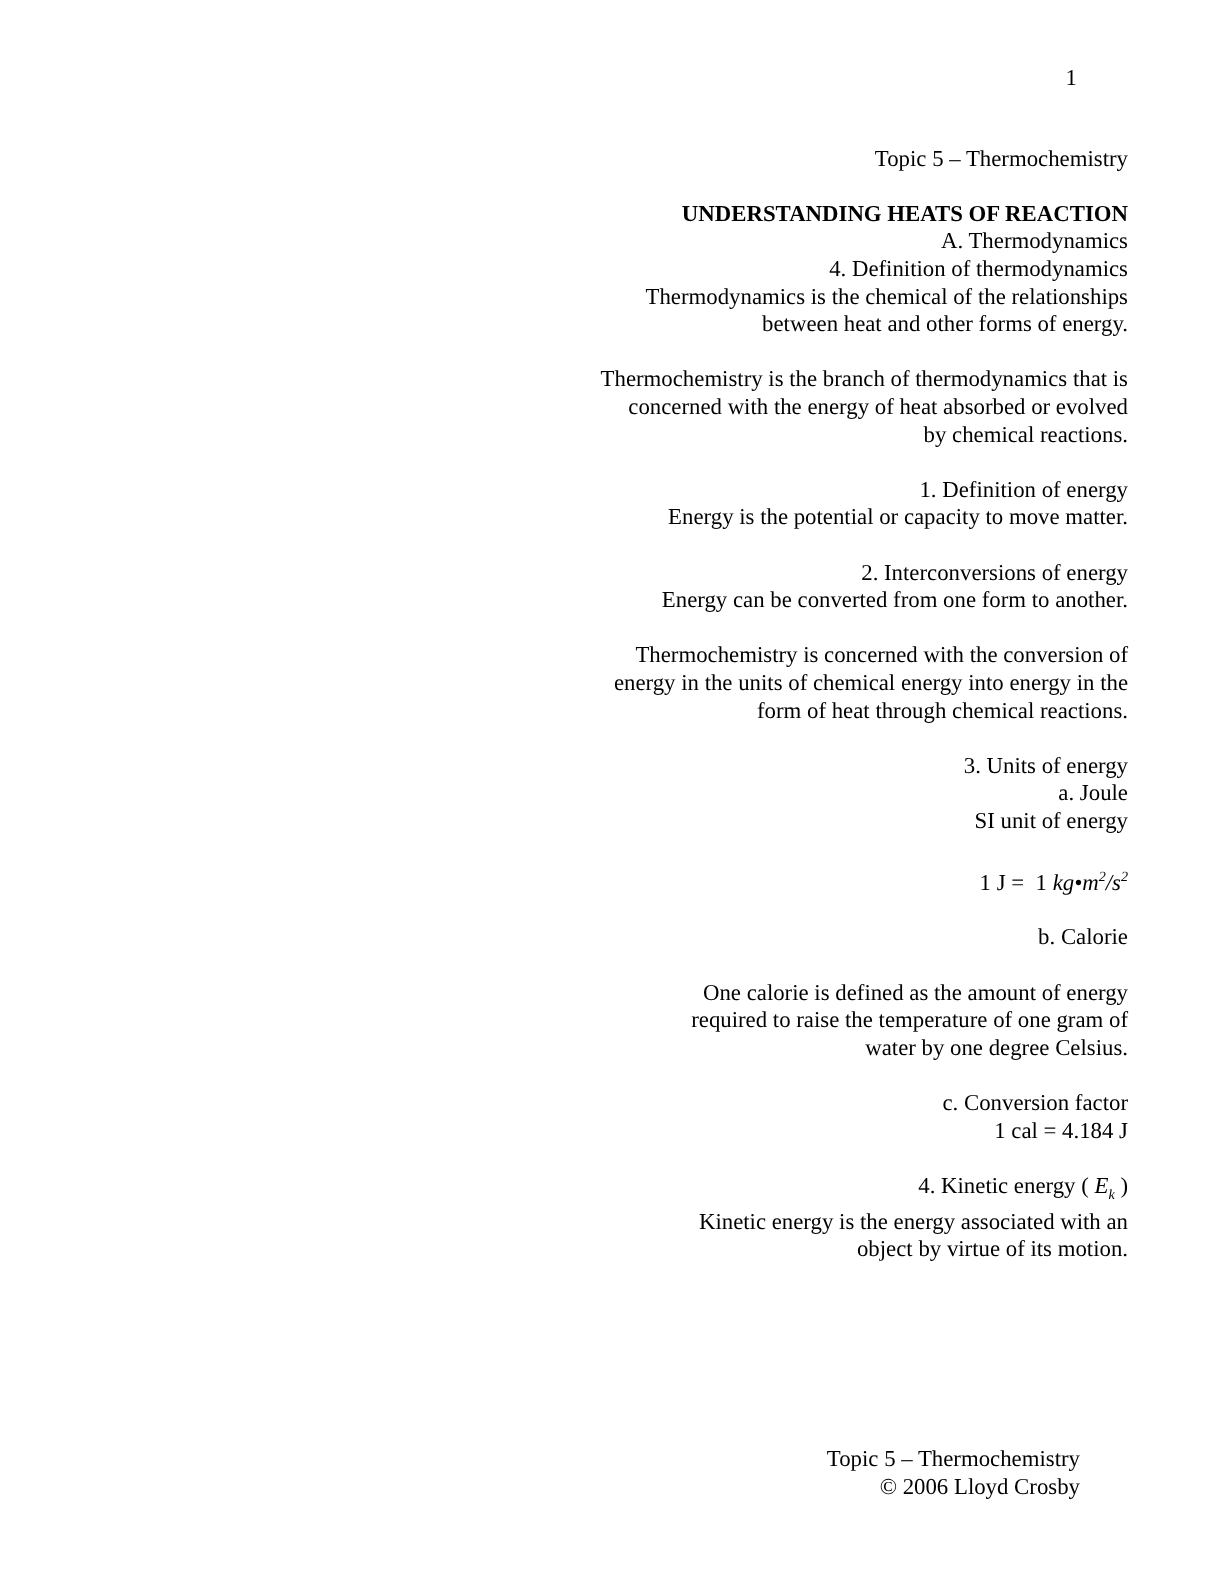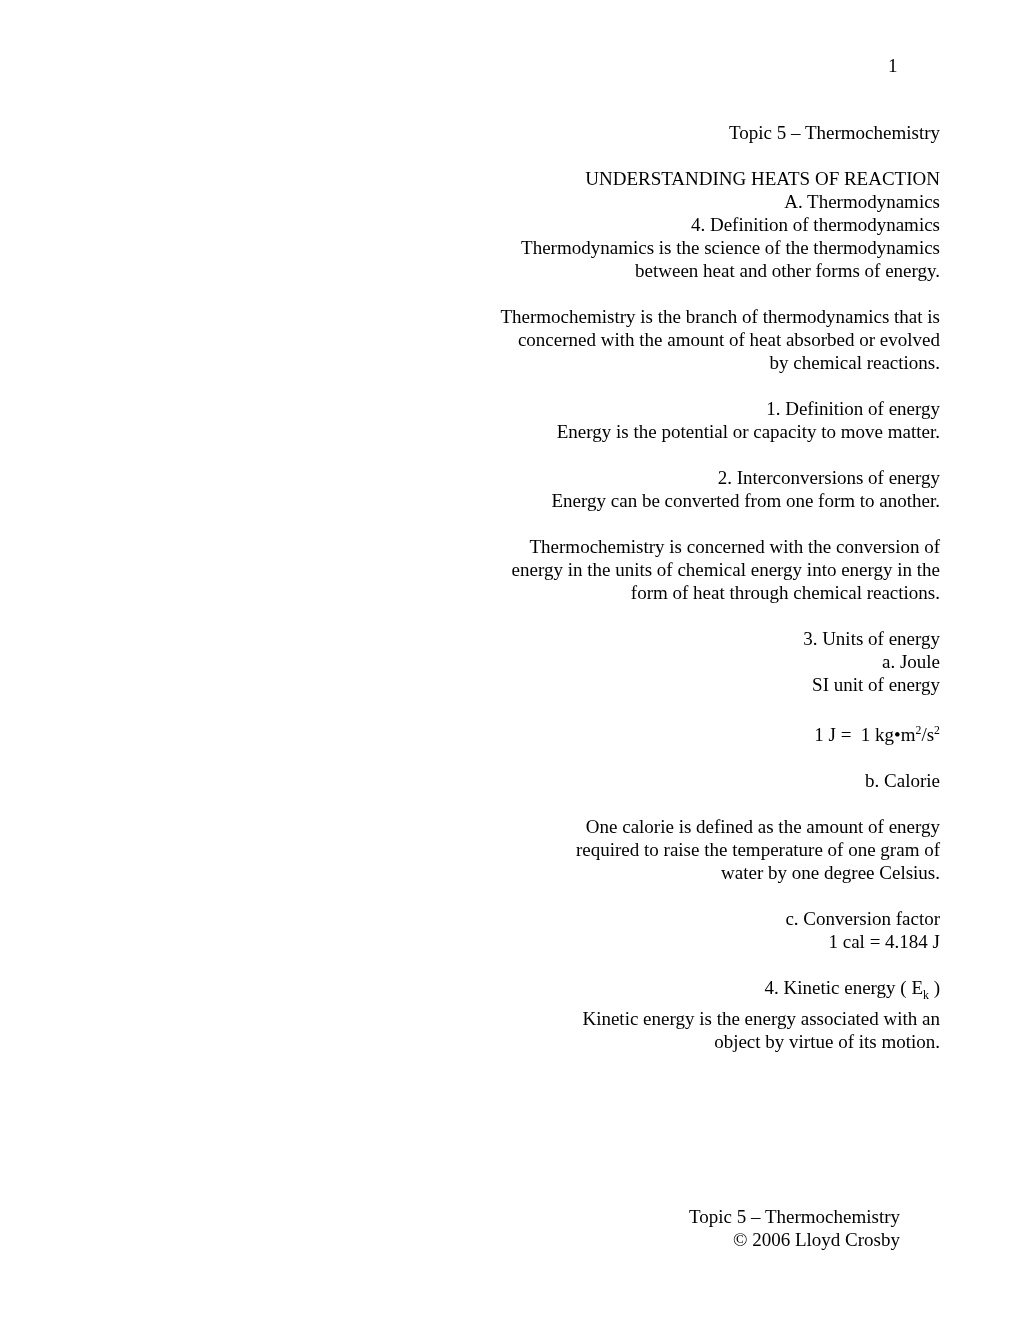--- a/index.html
+++ b/index.html
@@ -34,22 +34,22 @@
   .line {
     min-height: 23px;
     white-space: pre-wrap;
     text-align: right;
   }
   .indent-0 { padding-left: 0; }
   .indent-1 { padding-left: 62px; }
   .indent-2 { padding-left: 122px; }
   .indent-3 { padding-left: 182px; }
   .indent-4 { padding-left: 242px; }
-  .s-b { font-weight: normal; }
-  .s-i { }
+  .s-b { font-weight: bold; }
+  .s-i { font-style: italic; }
   .s-sup { vertical-align: super; font-size: 0.62em; }
   .s-sub { vertical-align: sub; font-size: 0.62em; }
   .footer {
     position: absolute;
     top: 1205px;
     left: 240px;
     width: 660px;
     text-align: center;
     font-size: 19px;
     line-height: 23px;
@@ -61,25 +61,25 @@
 <div class="page">
 
   <span class="page-number">1</span>
 
   <div class="content">
       <div class="line indent-0"><span>Topic 5 – Thermochemistry</span></div>
       <div class="line indent-0"></div>
       <div class="line indent-0"><span class="s-b">UNDERSTANDING HEATS OF REACTION</span></div>
       <div class="line indent-1"><span>A. Thermodynamics</span></div>
       <div class="line indent-2"><span>4. Definition of thermodynamics</span></div>
-      <div class="line indent-3"><span>Thermodynamics is the science of the thermodynamics</span></div>
+      <div class="line indent-3"><span>Thermodynamics is the chemical of the relationships</span></div>
       <div class="line indent-4"><span>between heat and other forms of energy.</span></div>
       <div class="line indent-0"></div>
       <div class="line indent-3"><span>Thermochemistry is the branch of thermodynamics that is</span></div>
-      <div class="line indent-3"><span>concerned with the amount of heat absorbed or evolved</span></div>
+      <div class="line indent-3"><span>concerned with the energy of heat absorbed or evolved</span></div>
       <div class="line indent-3"><span>by chemical reactions.</span></div>
       <div class="line indent-0"></div>
       <div class="line indent-2"><span>1. Definition of energy</span></div>
       <div class="line indent-3"><span>Energy is the potential or capacity to move matter.</span></div>
       <div class="line indent-0"></div>
       <div class="line indent-2"><span>2. Interconversions of energy</span></div>
       <div class="line indent-3"><span>Energy can be converted from one form to another.</span></div>
       <div class="line indent-0"></div>
       <div class="line indent-3"><span>Thermochemistry is concerned with the conversion of</span></div>
       <div class="line indent-3"><span>energy in the units of chemical energy into energy in the</span></div>

